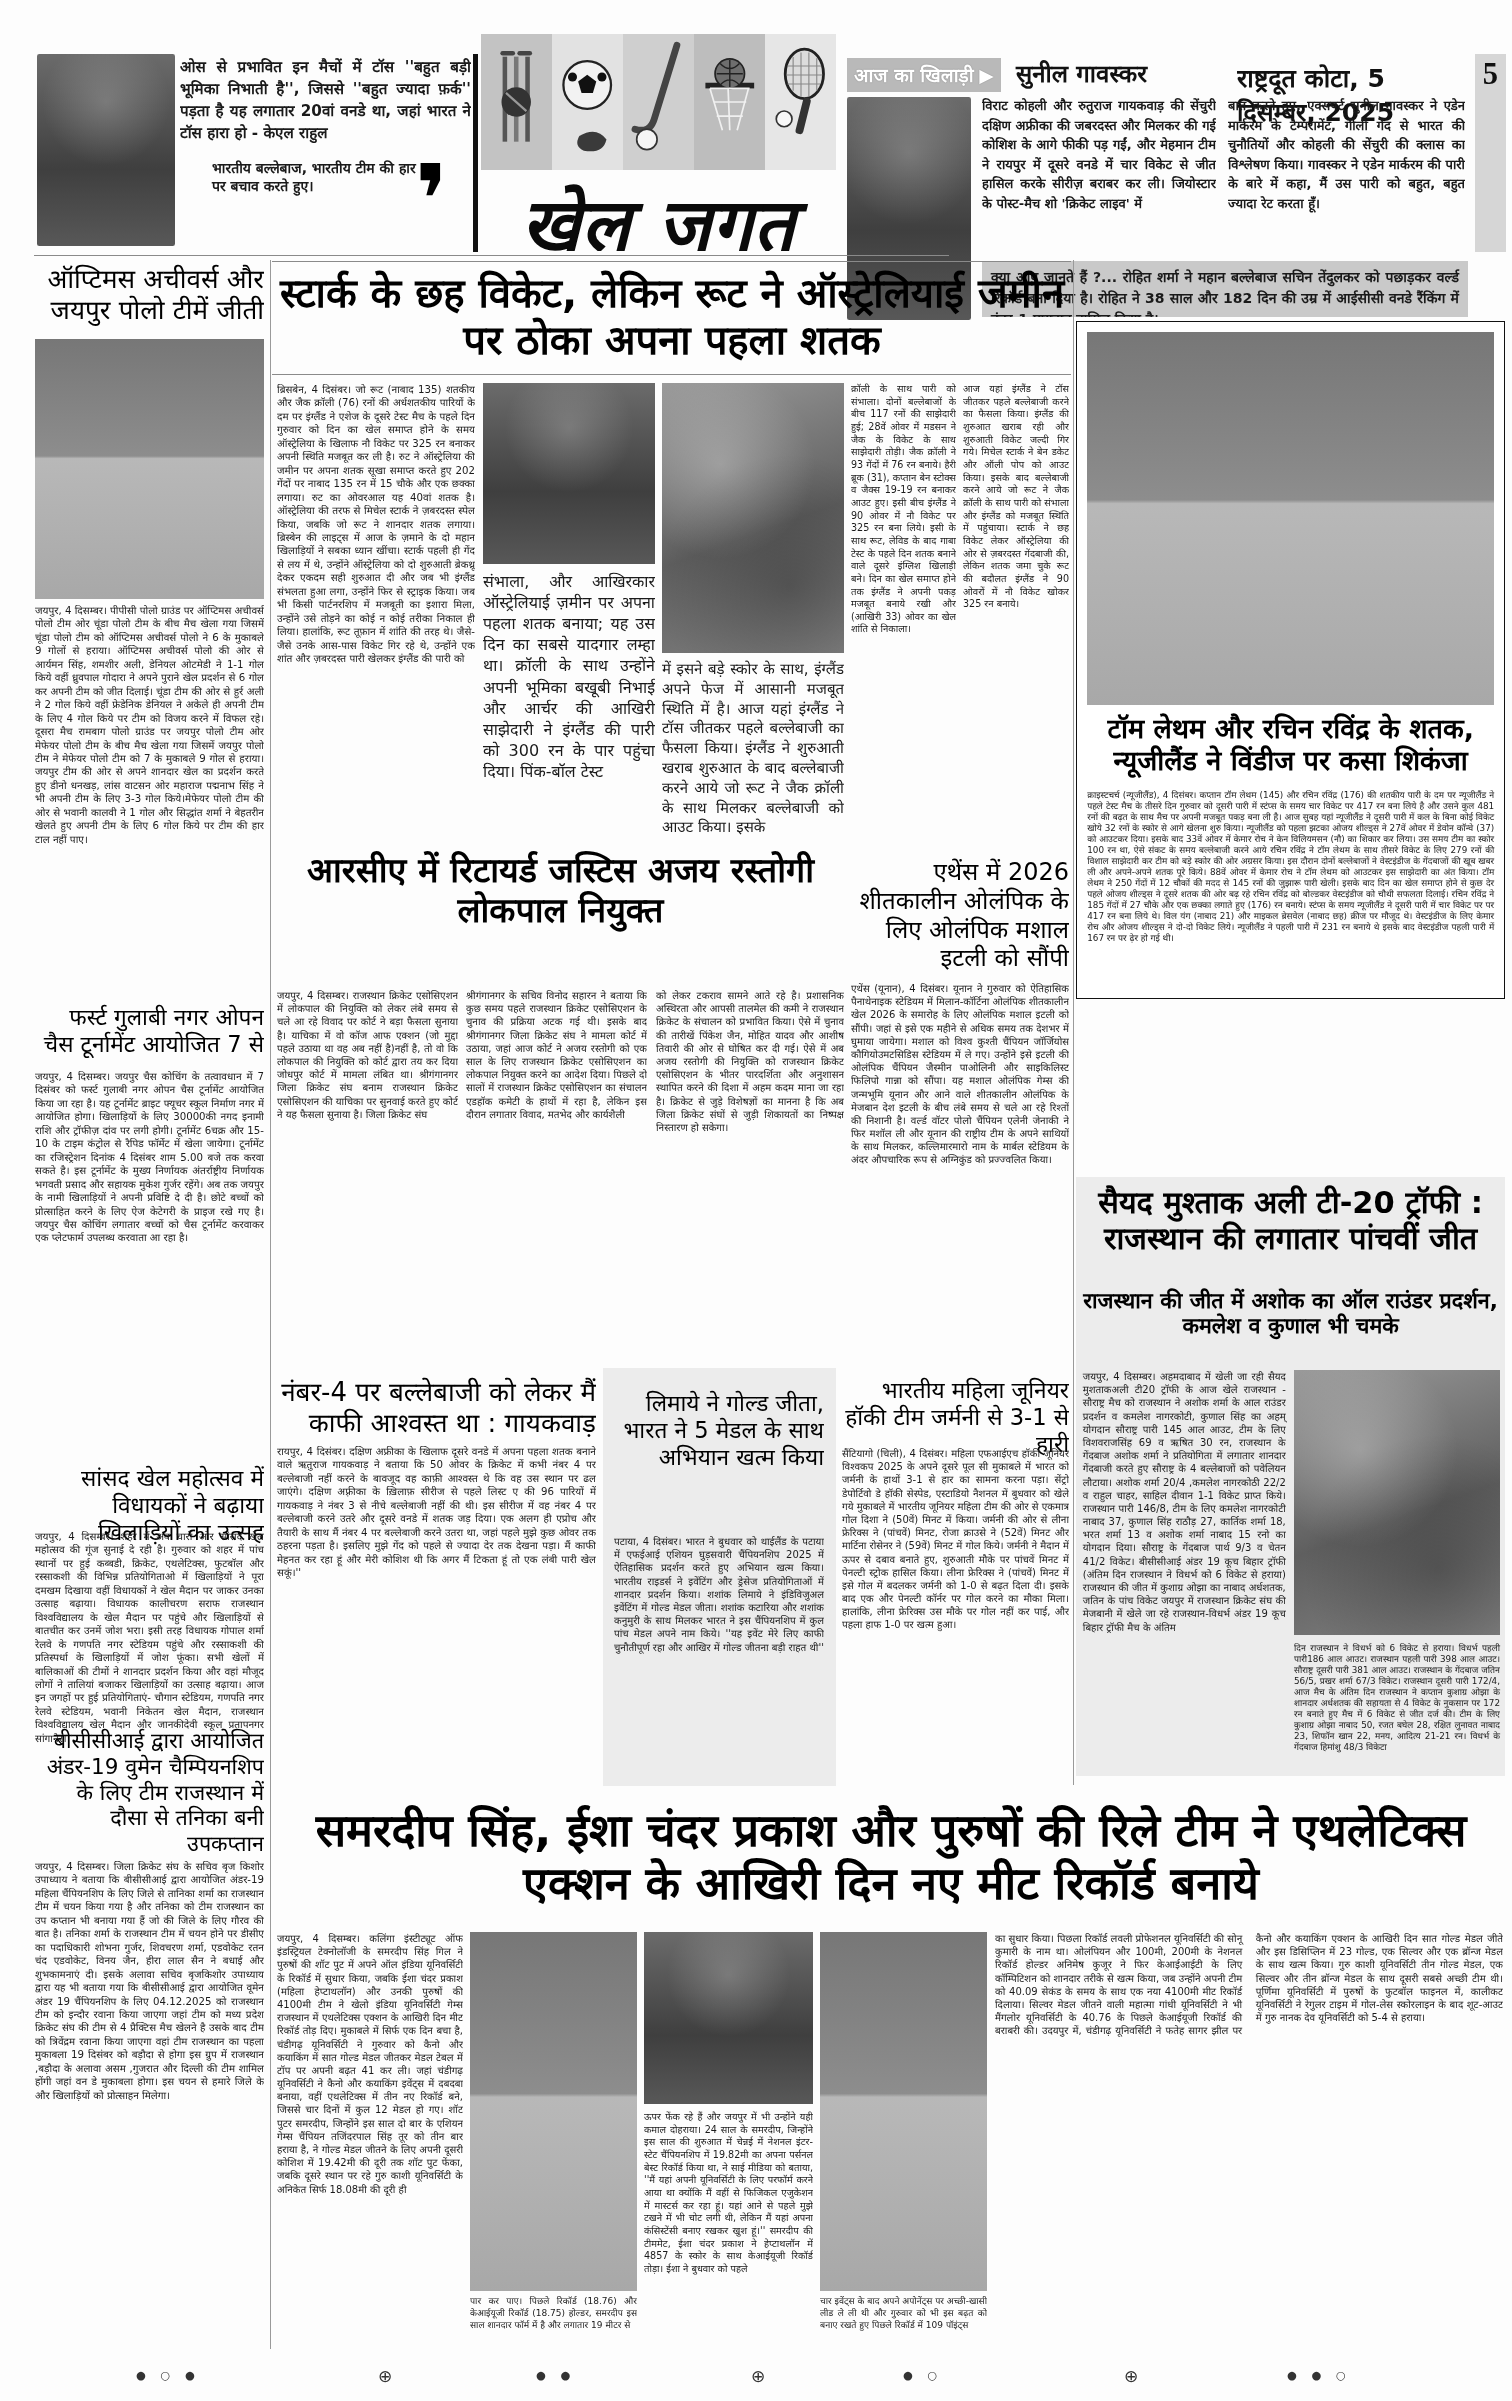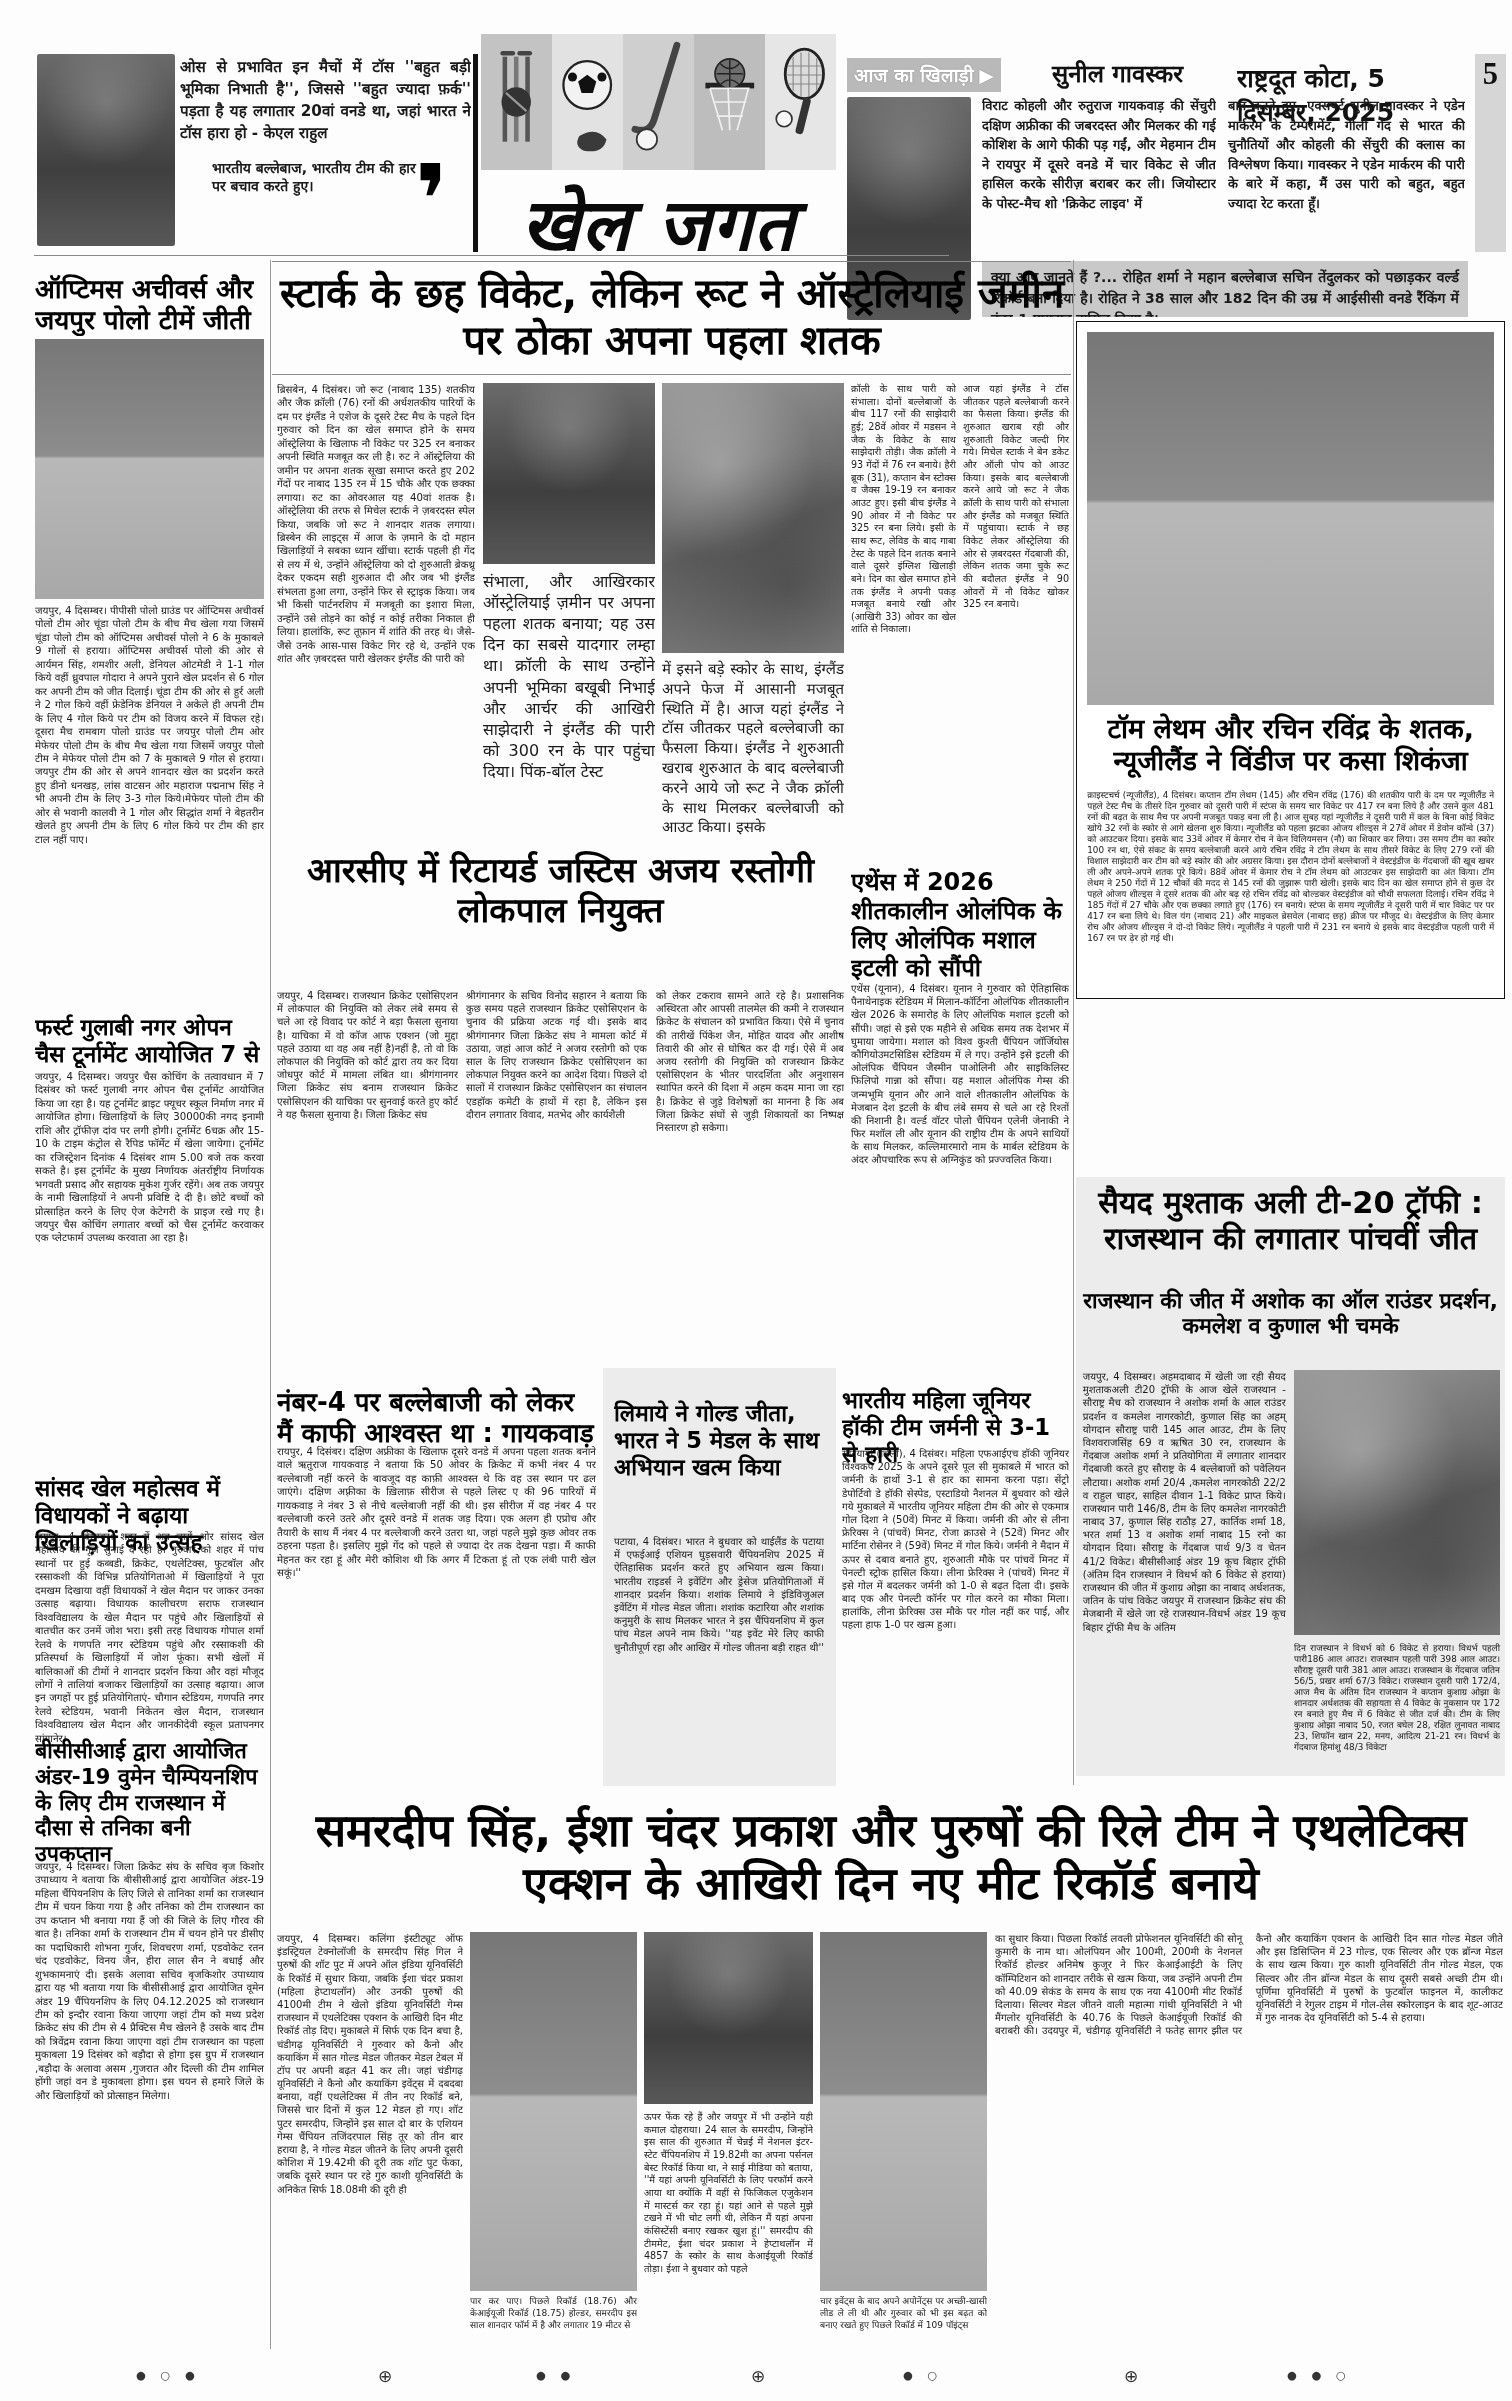--- a/index.html
+++ b/index.html
@@ -2,21 +2,21 @@
 <html style="font-size:9px"><head>
 <meta charset="utf-8">
 <style>
   html,body{margin:0;padding:0;background:#e9e9e9;}
   .page{position:relative;width:1512px;height:2401px;background:#fdfdfd;margin:0 auto;
         font-family:"DejaVu Sans","Liberation Sans",sans-serif;color:#111;overflow:hidden;}
   .abs{position:absolute;overflow:hidden;}
   .bt{text-align:justify;line-height:1.32;font-size:10px;color:#1a1a1a;}
   .bt-bold{font-weight:600;}
   .hl{font-weight:800;color:#000;text-align:center;line-height:1.18;}
-  .hl-left{font-weight:700;color:#000;text-align:left;line-height:1.2;margin-top:10px;}
+  .hl-left{font-weight:400;color:#000;text-align:right;line-height:1.2;}
   .ph{background:
       radial-gradient(circle at 32% 30%, rgba(255,255,255,.28), rgba(255,255,255,0) 42%),
       radial-gradient(circle at 70% 75%, rgba(0,0,0,.25), rgba(0,0,0,0) 55%),
       linear-gradient(160deg,#9a9a9a,#5f5f5f 55%,#828282);}
   .ph-dark{background:
       radial-gradient(circle at 50% 25%, rgba(255,255,255,.2), rgba(255,255,255,0) 40%),
       linear-gradient(180deg,#6b6b6b,#3f3f3f 60%,#585858);}
   .ph-field{background:
       linear-gradient(180deg,#777 0%,#8d8d8d 45%,#b8b8b8 46%,#a8a8a8 100%);}
   .rule-h{background:#8a8a8a;height:1.1px;}
@@ -87,21 +87,21 @@
           </svg>
       </span>
     </div>
     <div class="masthead-title" style="font-size:72px;text-align:center;margin-top:3.4px;">खेल जगत</div>
   </div>
 
   <div class="abs badge" style="left:847px;top:58px;width:154px;height:34px;font-size:19px;">
     <span>आज का खिलाड़ी</span>
     <span>▶</span>
   </div>
-  <div class="abs" style="left:1016px;top:56px;width:203px;font-size:24px;font-weight:800;text-align:center;">सुनील गावस्कर</div>
+  <div class="abs" style="left:980px;top:56px;width:203px;font-size:24px;font-weight:800;text-align:center;">सुनील गावस्कर</div>
   <div class="abs" style="left:1237px;top:60px;width:226px;font-size:25px;font-weight:800;">राष्ट्रदूत कोटा, 5 दिसम्बर, 2025</div>
   <div class="abs" style="left:1475px;top:54px;width:30.5px;height:198px;background:#d6d6d6;">
     <div class="pagenum" style="font-size:30.5px;text-align:center;margin-top:3.4px;">5</div>
   </div>
   <div class="abs ph-dark" style="left:847px;top:97px;width:124px;height:223px;border-radius:2.3px;"></div>
   <div class="abs bt bt-bold" style="left:982px;top:96px;width:234px;height:158px;font-size:13px;font-weight:700;line-height:1.5;">विराट कोहली और रुतुराज गायकवाड़ की सेंचुरी दक्षिण अफ्रीका की जबरदस्त और मिलकर की गई कोशिश के आगे फीकी पड़ गईं, और मेहमान टीम ने रायपुर में दूसरे वनडे में चार विकेट से जीत हासिल करके सीरीज़ बराबर कर ली। जियोस्टार के पोस्ट-मैच शो 'क्रिकेट लाइव' में</div>
   <div class="abs bt bt-bold" style="left:1228px;top:96px;width:237px;height:158px;font-size:13px;font-weight:700;line-height:1.5;">बात करते हुए, एक्सपर्ट सुनील गावस्कर ने एडेन मार्करम के टेम्परामेंट, गीली गेंद से भारत की चुनौतियों और कोहली की सेंचुरी की क्लास का विश्लेषण किया। गावस्कर ने एडेन मार्करम की पारी के बारे में कहा, मैं उस पारी को बहुत, बहुत ज्यादा रेट करता हूँ।</div>
 
   <div class="abs graybox" style="left:982px;top:261px;width:486px;height:56px;padding:5.6px 9px;box-sizing:border-box;">
     <div class="bt bt-bold" style="font-size:14px;font-weight:700;line-height:1.5;">क्या आप जानते हैं ?... रोहित शर्मा ने महान बल्लेबाज सचिन तेंदुलकर को पछाड़कर वर्ल्ड रिकॉर्ड बना दिया है। रोहित ने 38 साल और 182 दिन की उम्र में आईसीसी वनडे रैंकिंग में नंबर-1 पायदान हासिल किया है।</div>

